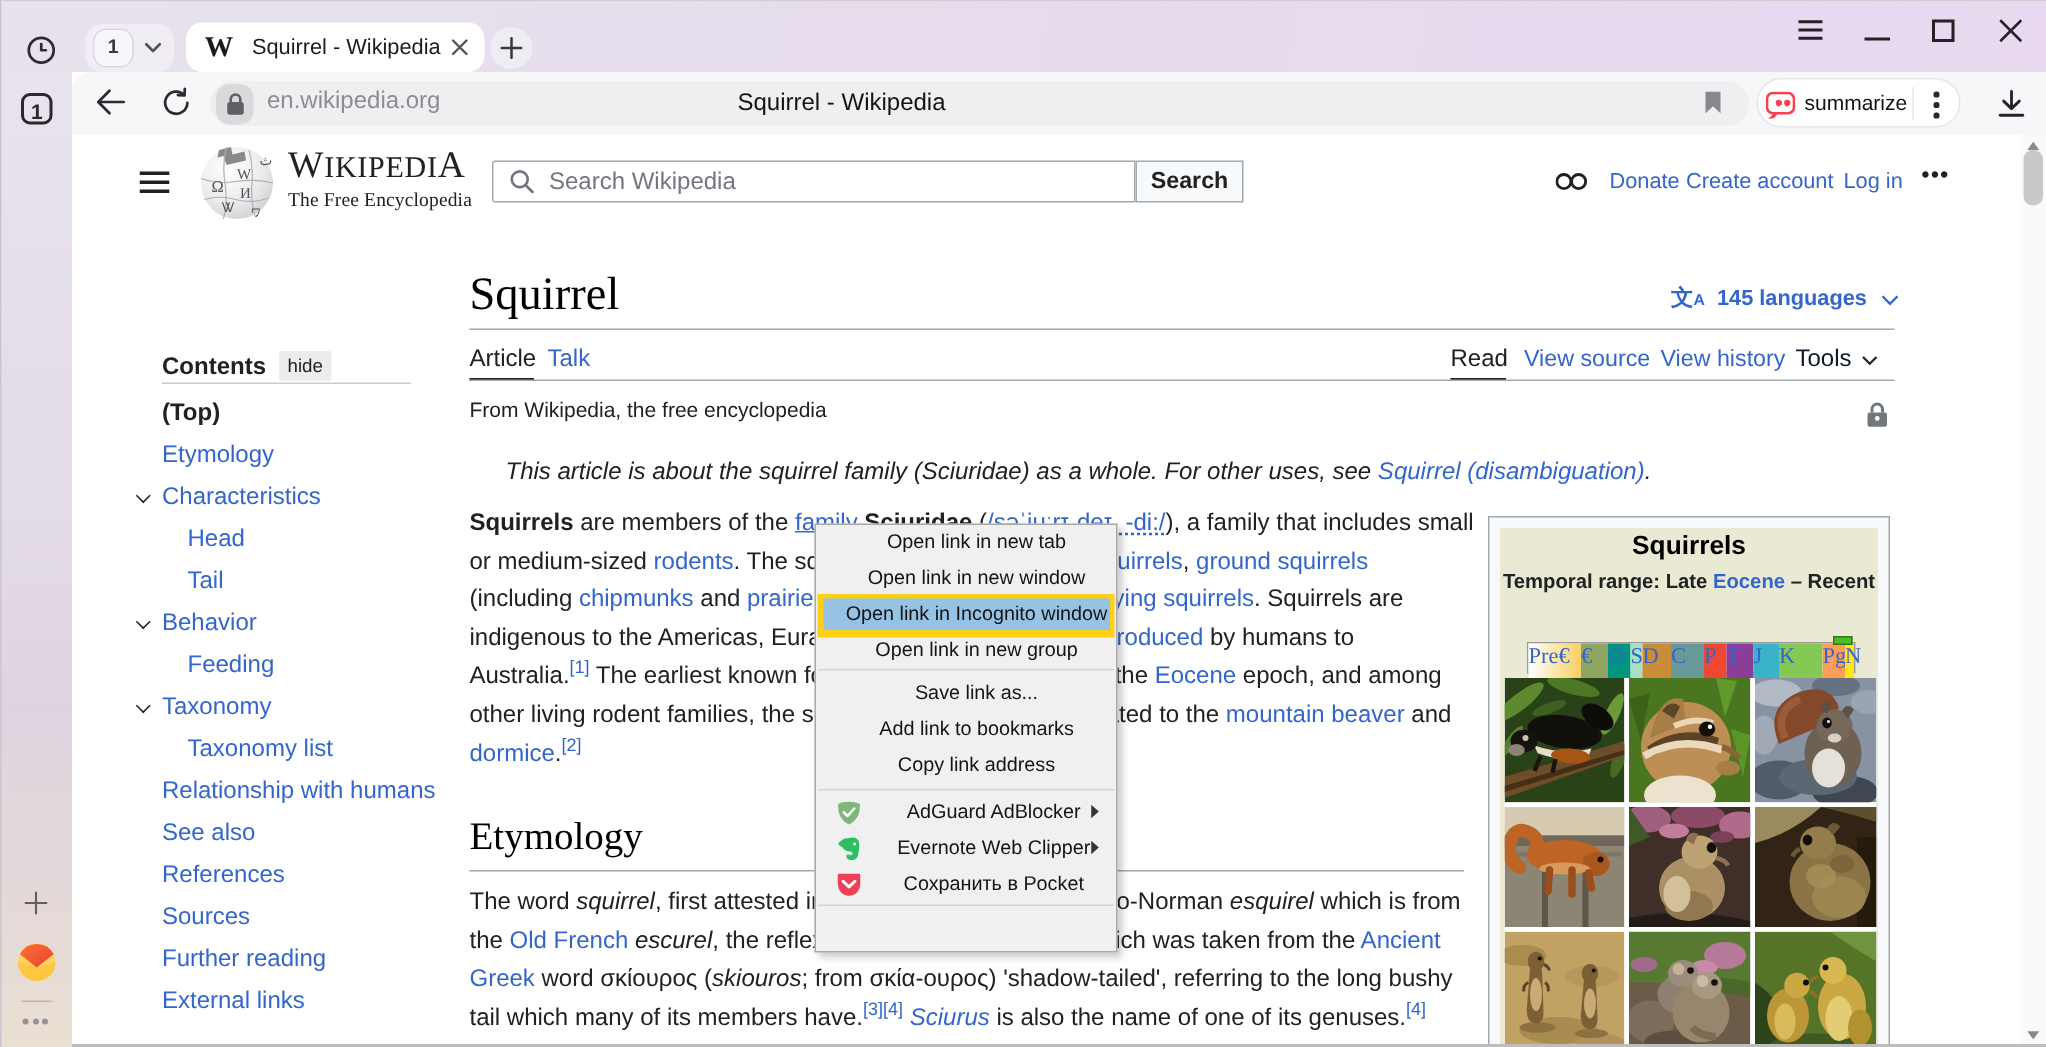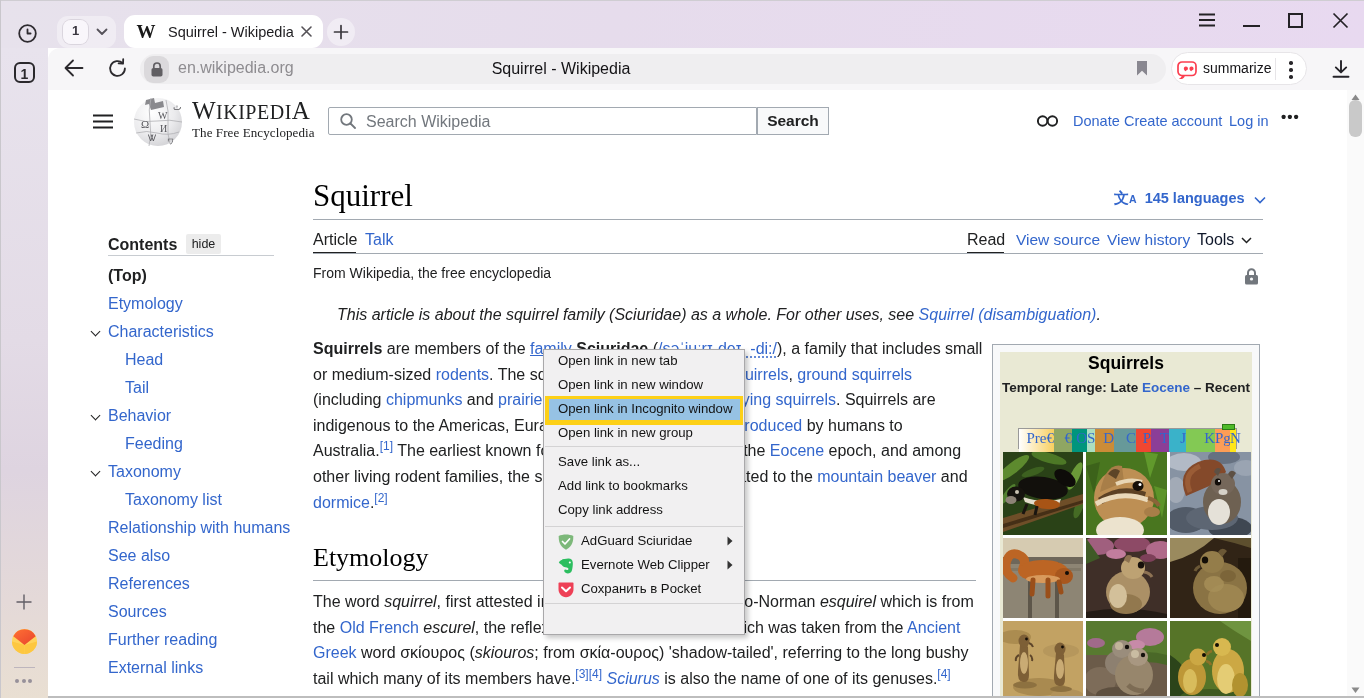--- a/index.html
+++ b/index.html
@@ -16,32 +16,32 @@
   #toolbar { left:48px; top:48px; width:1316px; height:42px; background:#f7f6f8;
     border-radius:12px 0 0 0;text-decoration:underline; }
   #page { left:48px; top:90px; width:1316px; height:608px; background:#ffffff; }
 
   
   .wlink { color:#3366cc; text-decoration:none; }
 
   
   #ctxmenu { left:543px; top:349px; width:202px; height:286px; background:#f1f0f1;
     border:1px solid #a9a8aa; box-shadow:3px 3px 5px rgba(0,0,0,0.22); z-index:50;
-    font-size:13.2px; color:#141414; }
+    font-size:13.2px; color:#141414;text-align:center; }
   .mi { position:absolute; left:0px; right:0px; height:24px; line-height:24px; padding-left:14px; white-space:nowrap; }
   .msep { position:absolute; left:1px; right:1px; height:1px; background:#d4d3d4; }
   sup { font-size:12px; line-height:0; vertical-align:super; }
   sup a { text-decoration:none; }
   .pline { white-space:nowrap; }
   .ipa { text-decoration:underline dotted; text-underline-offset:3px; }
   .chev { display:inline-block; width:10px; height:10px; margin-right:7px; margin-left:-17px;
     background:none; position:relative; }
   .chev:after { content:""; position:absolute; left:1px; top:1px; width:6px; height:6px;
     border-left:1.6px solid #202122; border-bottom:1.6px solid #202122; transform:rotate(-45deg); }
-  .tseg { position:absolute; top:0; height:35px; text-align:right; font-size:15px; line-height:19px; color:#3366cc; overflow:visible; }
+  .tseg { position:absolute; top:0; height:35px; text-align:left; font-size:15px; line-height:19px; color:#3366cc; overflow:visible; }
   .pcell { position:absolute; overflow:hidden; }
 </style>
 </head>
 <body>
   <div class="abs" style="left:0;top:0;width:1px;height:698px;background:#c9c7cc;z-index:99"></div>
   <div class="abs" id="topbar">
 
     <svg class="abs" style="left:18px;top:23px" width="19" height="19" viewBox="0 0 19 19">
       <circle cx="9.5" cy="9.5" r="8.3" fill="none" stroke="#2e2b30" stroke-width="1.8"></circle>
       <path d="M9.5 5.4 L9.5 9.5 L12.6 9.5" fill="none" stroke="#2e2b30" stroke-width="1.8" stroke-linecap="round" stroke-linejoin="round"></path>
@@ -476,21 +476,21 @@
     <div class="mi" style="top:23px">Open link in new window</div>
     <div class="abs" style="left:1px;right:1px;top:45.5px;height:29px;background:#fdd017"></div>
     <div class="abs" style="left:4.5px;right:4.5px;top:48.5px;height:21px;background:#96c2e4"></div>
     <div class="mi" style="top:47px">Open link in Incognito window</div>
     <div class="mi" style="top:71px">Open link in new group</div>
     <div class="msep" style="top:96px"></div>
     <div class="mi" style="top:124px">Add link to bookmarks</div>
     <div class="mi" style="top:100px">Save link as...</div>
     <div class="mi" style="top:148px">Copy link address</div>
     <div class="msep" style="top:175.5px"></div>
-    <div class="mi" style="top:178.5px;padding-left:37px">AdGuard Sciuridae</div>
+    <div class="mi" style="top:178.5px;padding-left:37px">AdGuard AdBlocker</div>
     <svg class="abs" style="left:14px;top:184px" width="16" height="16" viewBox="0 0 16 16">
       <path d="M8 0.5 C10.5 0.5 13.5 1 15.3 2 C15.3 7 14.8 12 8 15.7 C1.2 12 0.7 7 0.7 2 C2.5 1 5.5 0.5 8 0.5 Z" fill="#7db87a"></path>
       <path d="M4.5 7.5 L7 10 L11.5 5" fill="none" stroke="#fff" stroke-width="1.7" stroke-linecap="round" stroke-linejoin="round"></path>
     </svg>
     <div class="mi" style="top:202.5px;padding-left:37px">Evernote Web Clipper</div>
     <svg class="abs" style="left:14px;top:208px" width="16" height="16" viewBox="0 0 16 16">
       <path d="M4.6 1.2 L10.2 0.4 C12.8 0.2 14.6 1.8 14.8 4.4 C15 7 14.4 11.2 13.8 12.8 C13.2 14.5 11.6 15.4 9.8 15.4 C8.2 15.4 6.9 14.8 6.4 13.6 C6 12.5 6.3 11.7 7.1 11.6 C7.9 11.5 8.3 12.1 9.1 12.1 C9.9 12.1 10.4 11.6 10.4 10.9 C10.4 10.1 9.7 9.7 8.7 9.6 C7 9.4 5.4 9 4.2 7.6 C3.2 6.4 2.9 4.8 3.2 3.2 Z" fill="#2dbe60"></path>
       <path d="M0.8 4.8 C1.6 3 3.2 1.8 5.2 1.5 L6.8 1.4 L3.4 6.8 Z" fill="#2dbe60"></path>
       <circle cx="11.8" cy="4.6" r="1" fill="#fff"></circle>
     </svg>

